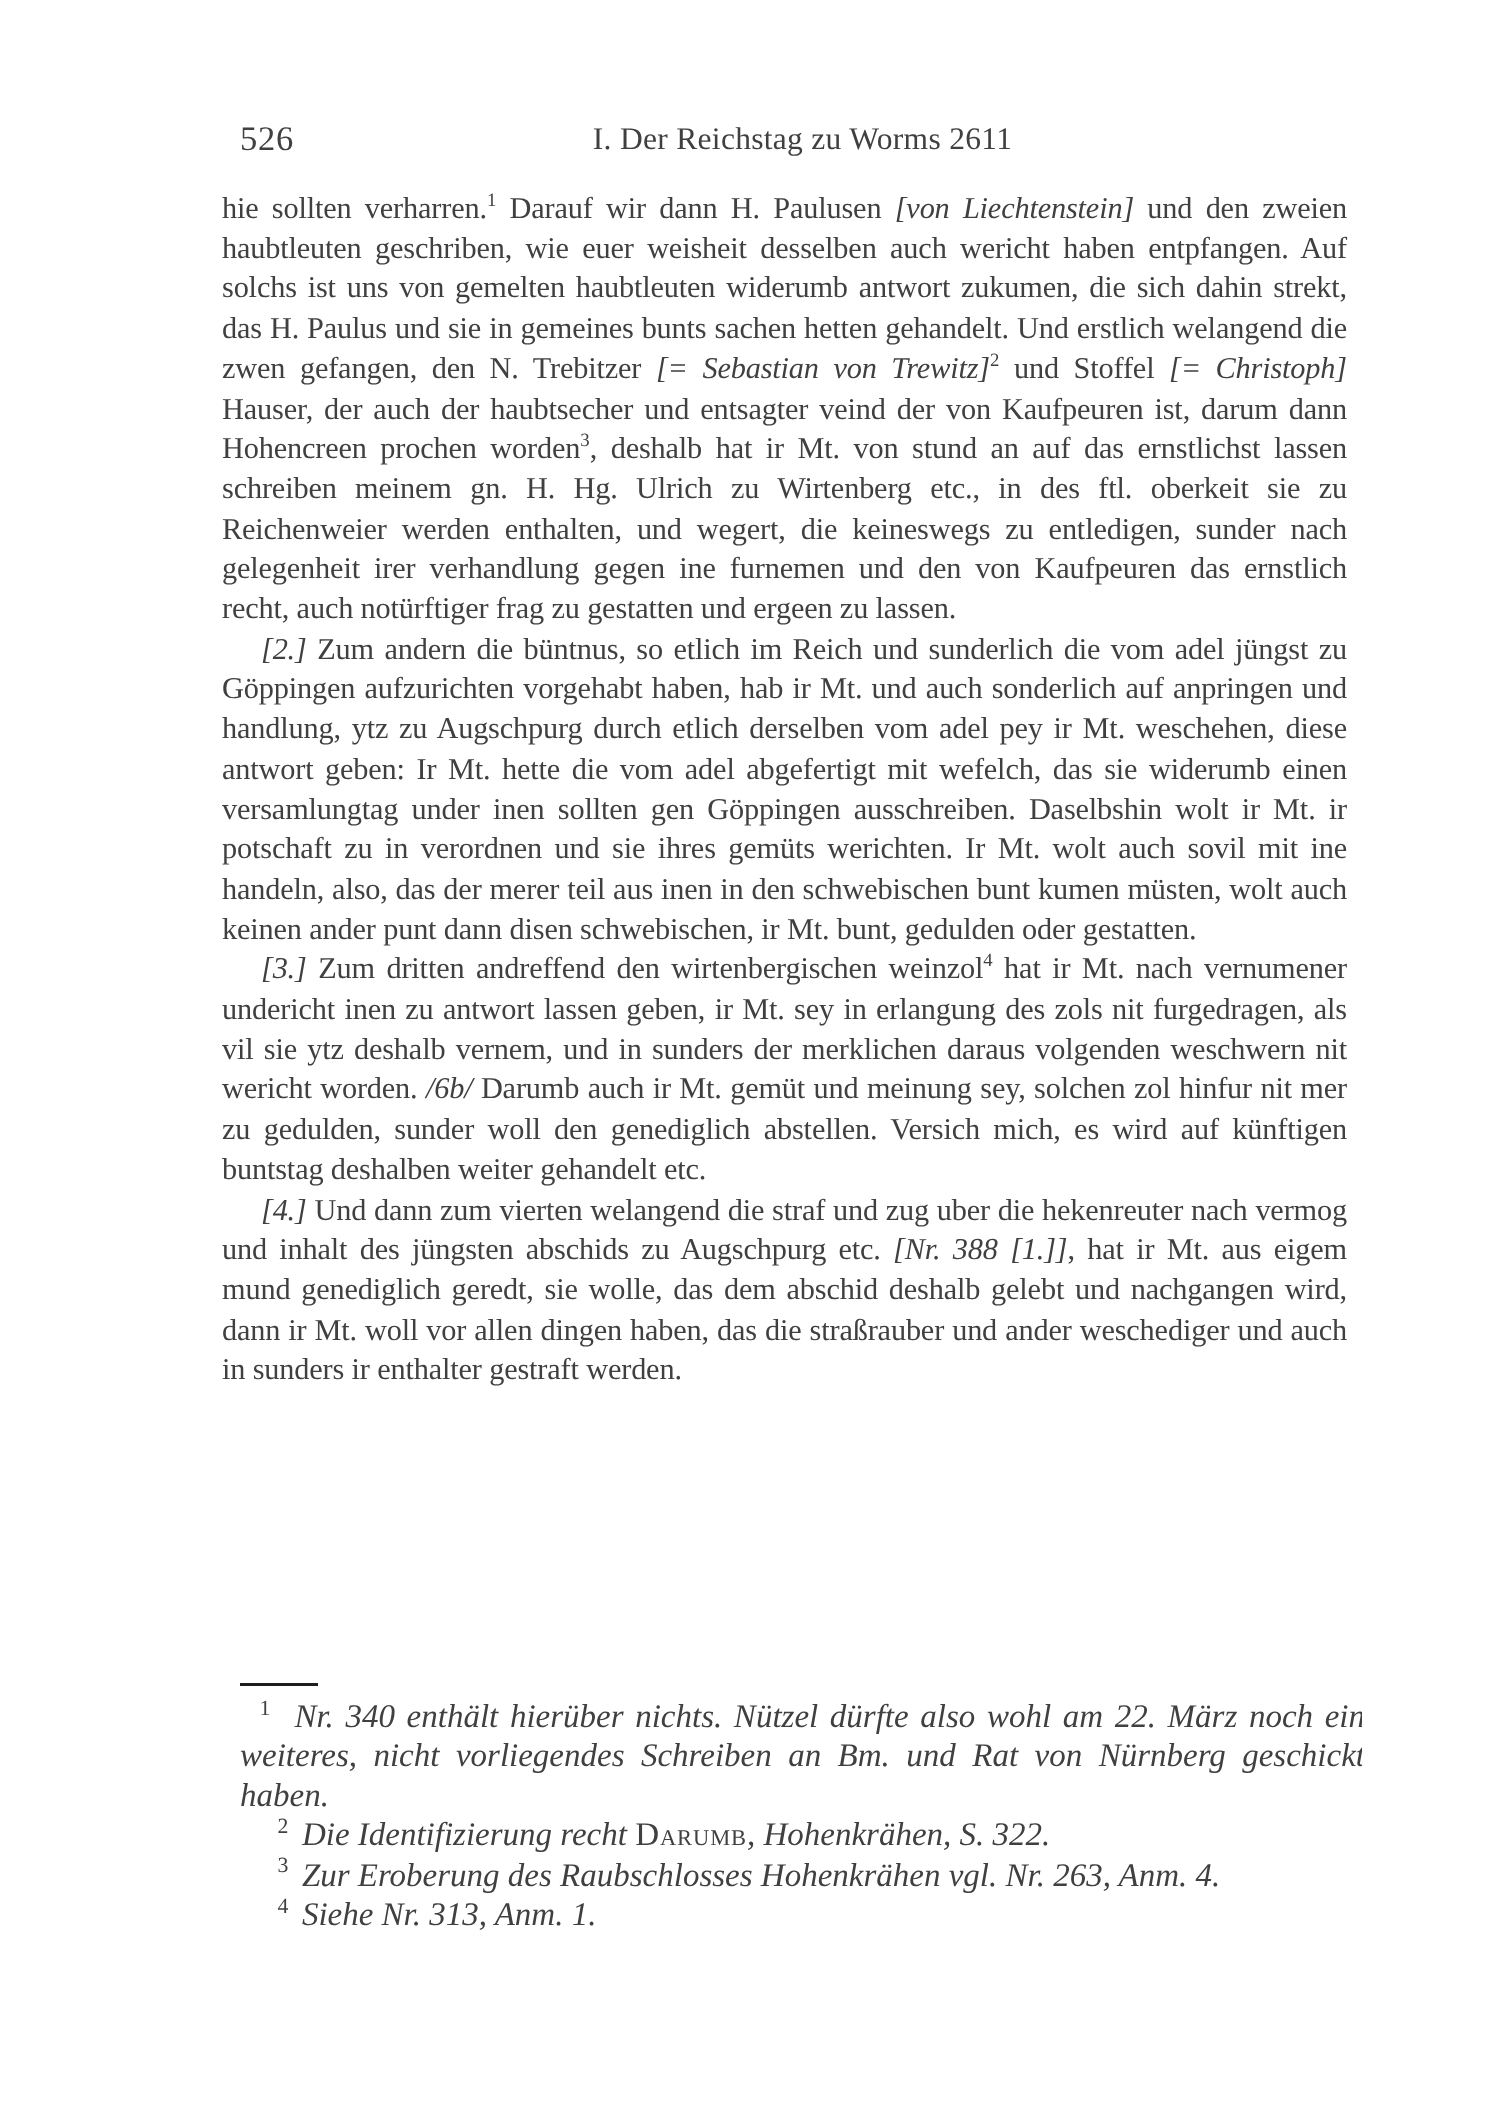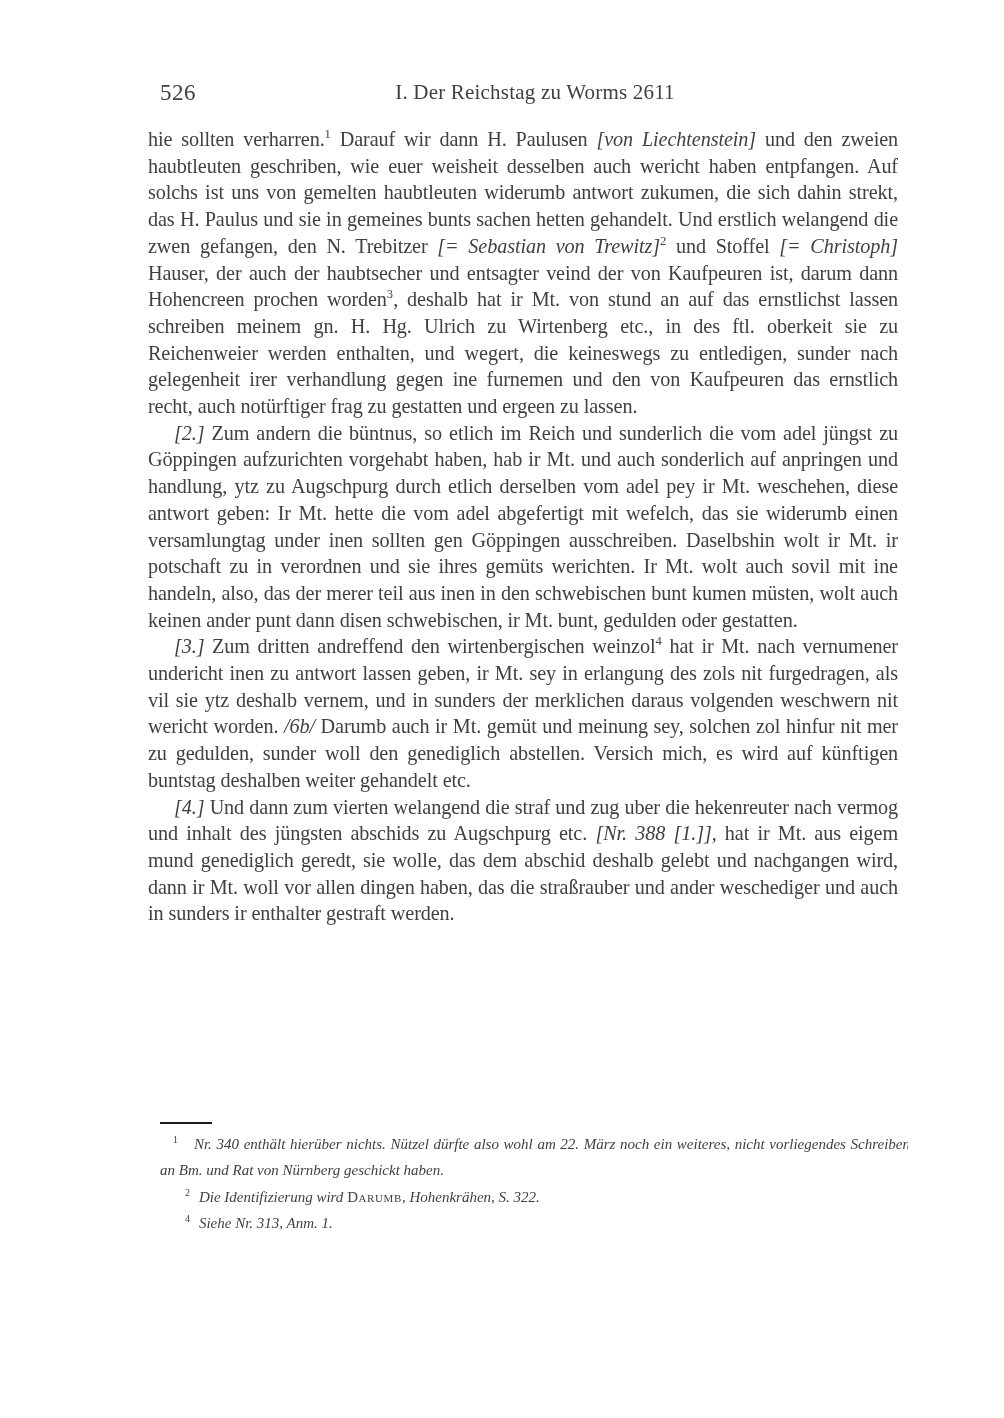--- a/index.html
+++ b/index.html
@@ -54,21 +54,21 @@
   }
   .fn-rule {
     position: absolute;
     top: 1122px; left: 160px;
     width: 52px; height: 2px;
     background: #1d1d1b;
   }
   .footnotes {
     position: absolute;
     top: 1131px; left: 160px; width: 750px;
-    font-size: 15px;
+    font-size: 22px;
     line-height: 26.4px;
     text-align: justify;
   }
   .footnote { margin: 0; text-indent: 25px; }
   .footnote.fn-first { text-indent: 13px; }
   .fn-marker {
     font-style: normal;
     font-size: 0.66em;
     vertical-align: super;
     line-height: 0;
@@ -90,17 +90,18 @@
       <p class="para"><span class="seg normal">hie sollten verharren.</span><span class="seg sup">1</span><span class="seg normal"> Darauf wir dann H. Paulusen </span><span class="seg italic">[von Liechtenstein]</span><span class="seg normal"> und den zweien haubtleuten geschriben, wie euer weisheit desselben auch wericht haben entpfangen. Auf solchs ist uns von gemelten haubtleuten widerumb antwort zukumen, die sich dahin strekt, das H. Paulus und sie in gemeines bunts sachen hetten gehandelt. Und erstlich welangend die zwen gefangen, den N. Trebitzer </span><span class="seg italic">[= Sebastian von Trewitz]</span><span class="seg sup">2</span><span class="seg normal"> und Stoffel </span><span class="seg italic">[= Christoph]</span><span class="seg normal"> Hauser, der auch der haubtsecher und entsagter veind der von Kaufpeuren ist, darum dann Hohencreen prochen worden</span><span class="seg sup">3</span><span class="seg normal">, deshalb hat ir Mt. von stund an auf das ernstlichst lassen schreiben meinem gn. H. Hg. Ulrich zu Wirtenberg etc., in des ftl. oberkeit sie zu Reichenweier werden enthalten, und wegert, die keineswegs zu entledigen, sunder nach gelegenheit irer verhandlung gegen ine furnemen und den von Kaufpeuren das ernstlich recht, auch notürftiger frag zu gestatten und ergeen zu lassen.</span></p>
       <p class="para indent"><span class="seg italic">[2.]</span><span class="seg normal"> Zum andern die büntnus, so etlich im Reich und sunderlich die vom adel jüngst zu Göppingen aufzurichten vorgehabt haben, hab ir Mt. und auch sonderlich auf anpringen und handlung, ytz zu Augschpurg durch etlich derselben vom adel pey ir Mt. weschehen, diese antwort geben: Ir Mt. hette die vom adel abgefertigt mit wefelch, das sie widerumb einen versamlungtag under inen sollten gen Göppingen ausschreiben. Daselbshin wolt ir Mt. ir potschaft zu in verordnen und sie ihres gemüts werichten. Ir Mt. wolt auch sovil mit ine handeln, also, das der merer teil aus inen in den schwebischen bunt kumen müsten, wolt auch keinen ander punt dann disen schwebischen, ir Mt. bunt, gedulden oder gestatten.</span></p>
       <p class="para indent"><span class="seg italic">[3.]</span><span class="seg normal"> Zum dritten andreffend den wirtenbergischen weinzol</span><span class="seg sup">4</span><span class="seg normal"> hat ir Mt. nach vernumener undericht inen zu antwort lassen geben, ir Mt. sey in erlangung des zols nit furgedragen, als vil sie ytz deshalb vernem, und in sunders der merklichen daraus volgenden weschwern nit wericht worden. </span><span class="seg italic">/6b/</span><span class="seg normal"> Darumb auch ir Mt. gemüt und meinung sey, solchen zol hinfur nit mer zu gedulden, sunder woll den genediglich abstellen. Versich mich, es wird auf künftigen buntstag deshalben weiter gehandelt etc.</span></p>
       <p class="para indent"><span class="seg italic">[4.]</span><span class="seg normal"> Und dann zum vierten welangend die straf und zug uber die hekenreuter nach vermog und inhalt des jüngsten abschids zu Augschpurg etc. </span><span class="seg italic">[Nr. 388 [1.]]</span><span class="seg normal">, hat ir Mt. aus eigem mund genediglich geredt, sie wolle, das dem abschid deshalb gelebt und nachgangen wird, dann ir Mt. woll vor allen dingen haben, das die straßrauber und ander weschediger und auch in sunders ir enthalter gestraft werden.</span></p>
     </div>
 
   <div class="fn-rule"></div>
 
   <div class="footnotes" id="footnotes">
       <p class="footnote fn-first"><span class="fn-marker">1</span><span class="seg italic">Nr. 340 enthält hierüber nichts. Nützel dürfte also wohl am 22. März noch ein weiteres, nicht vorliegendes Schreiben an Bm. und Rat von Nürnberg geschickt haben.</span></p>
-      <p class="footnote"><span class="fn-marker">2</span><span class="seg italic">Die Identifizierung wird </span><span class="seg smallcaps">Darumb</span><span class="seg italic">, Hohenkrähen, S. 322.</span></p>
+      <p class="footnote"><span class="fn-marker">2</span><span class="seg italic">Die Identifizierung recht </span><span class="seg smallcaps">Darumb</span><span class="seg italic">, Hohenkrähen, S. 322.</span></p>
+      <p class="footnote"><span class="fn-marker">3</span><span class="seg italic">Zur Eroberung des Raubschlosses Hohenkrähen vgl. Nr. 263, Anm. 4.</span></p>
       <p class="footnote"><span class="fn-marker">4</span><span class="seg italic">Siehe Nr. 313, Anm. 1.</span></p>
     </div>
 
 </div>
 
 </body></html>

